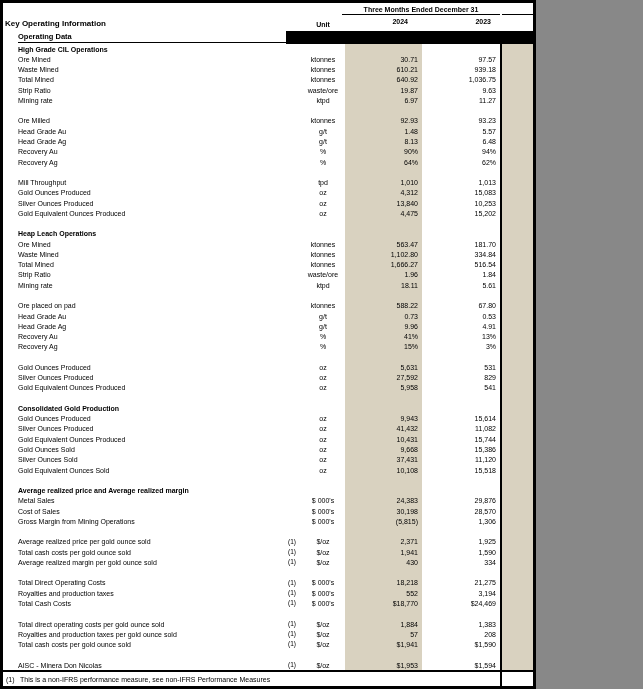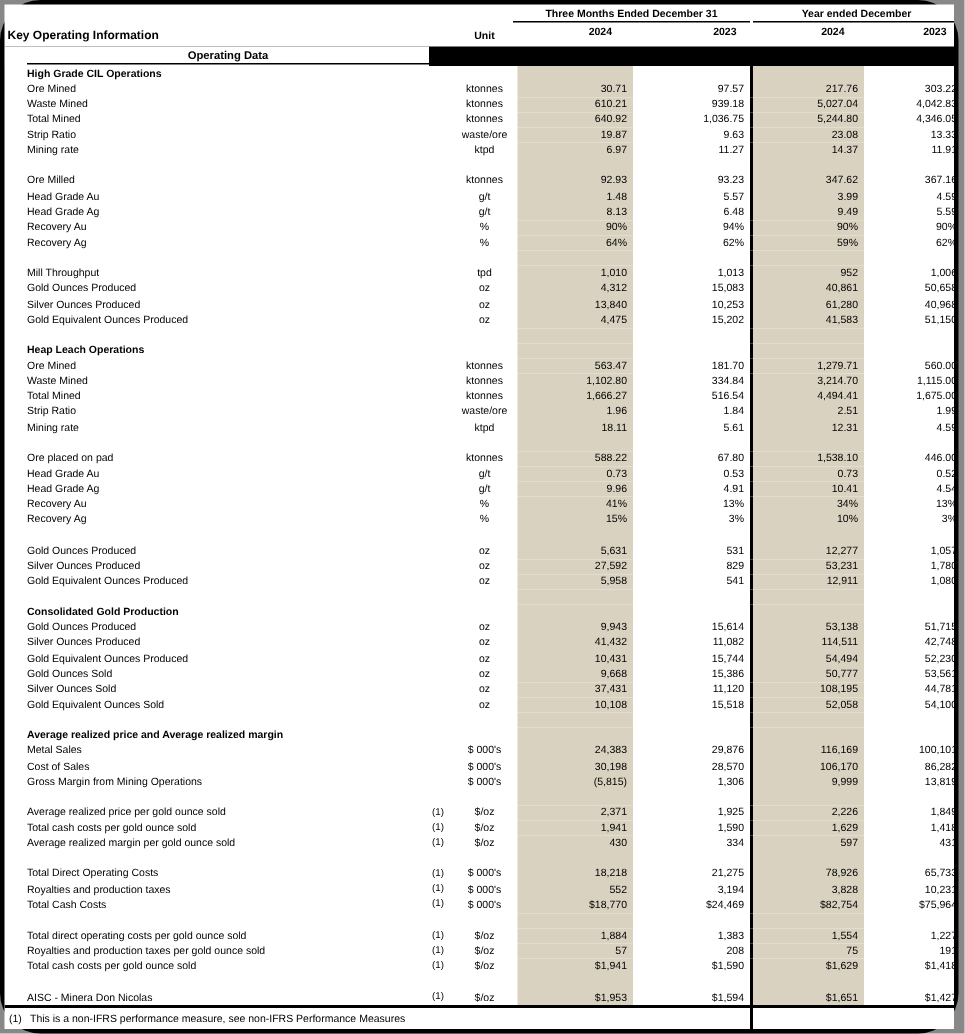--- a/index.html
+++ b/index.html
@@ -1,19 +1,19 @@
 <!DOCTYPE html>
 <html style="--hl: #d9d2c0;"><head>
 <meta charset="utf-8">
 <style>
   * { margin:0; padding:0; box-sizing:border-box; }
   body { background:#888; }
   .frame {
-    width:639px; height:689px; background:#000; position:relative;
-    font-family:"Liberation Sans", sans-serif; color:#000;border-radius:27px;
+    width:536px; height:689px; background:#000; position:relative;
+    font-family:"Liberation Sans", sans-serif; color:#000;
   }
   .sheet {
     position:absolute; left:3px; top:3px; right:3px; bottom:3px;
     background:#fff; display:flex; flex-direction:column; overflow:hidden;
   }
   
   .hdr { position:relative; height:28px; flex:none; }
   .title { position:absolute; left:2px; bottom:3px; font-size:8px; font-weight:bold; }
   .unit-h { position:absolute; left:298px; width:44px; bottom:3px; text-align:center; font-size:7px; font-weight:bold; }
   .grp { position:absolute; top:3px; }
@@ -22,21 +22,21 @@
   .g-label { text-align:center; font-size:7px; font-weight:bold; border-bottom:1px solid #000; padding-bottom:1px; white-space:nowrap; }
   .g-years { display:flex; font-size:7px; font-weight:bold; margin-top:3px; }
   .g-years > div { text-align:right; }
   .grp1 .y1 { width:79px; padding-right:13px; }
   .grp1 .y2 { width:79px; padding-right:9px; }
   .grp2 .y1 { width:74px; padding-right:13px; }
   .grp2 .y2 { width:64px; padding-right:9px; }
   
   .band { height:13px; flex:none; background:#000; position:relative; }
   .notch { position:absolute; left:0; top:0; width:283px; height:13px; background:#fff; }
-  .notch-inner { margin-left:15px; height:12px; border-bottom:1.5px solid #000; font-size:7.5px; font-weight:bold; line-height:11px;text-align:center; }
+  .notch-inner { margin-left:15px; height:12px; border-bottom:1.5px solid #000; font-size:7.5px; font-weight:bold; line-height:11px; }
   
   .rows { flex:1; display:flex; flex-direction:column; }
   .row { flex:1; display:grid; grid-template-columns:280px 18px 44px 77px 78px 2px 74px 64px; align-items:center; font-size:7px; line-height:1; }
   .row.sec .c-label { font-weight:bold; }
   .c-label { padding-left:15px; white-space:nowrap; }
   .c-ref { text-align:center; font-size:6.5px; }
   .c-unit { text-align:center; white-space:nowrap; }
   .c-val { text-align:right; padding-right:4px; white-space:nowrap; }
   .c-y23 { padding-right:2px; }
   .hl { background:var(--hl, #d9d2c0); height:100%; display:flex; align-items:center; justify-content:flex-end; }

